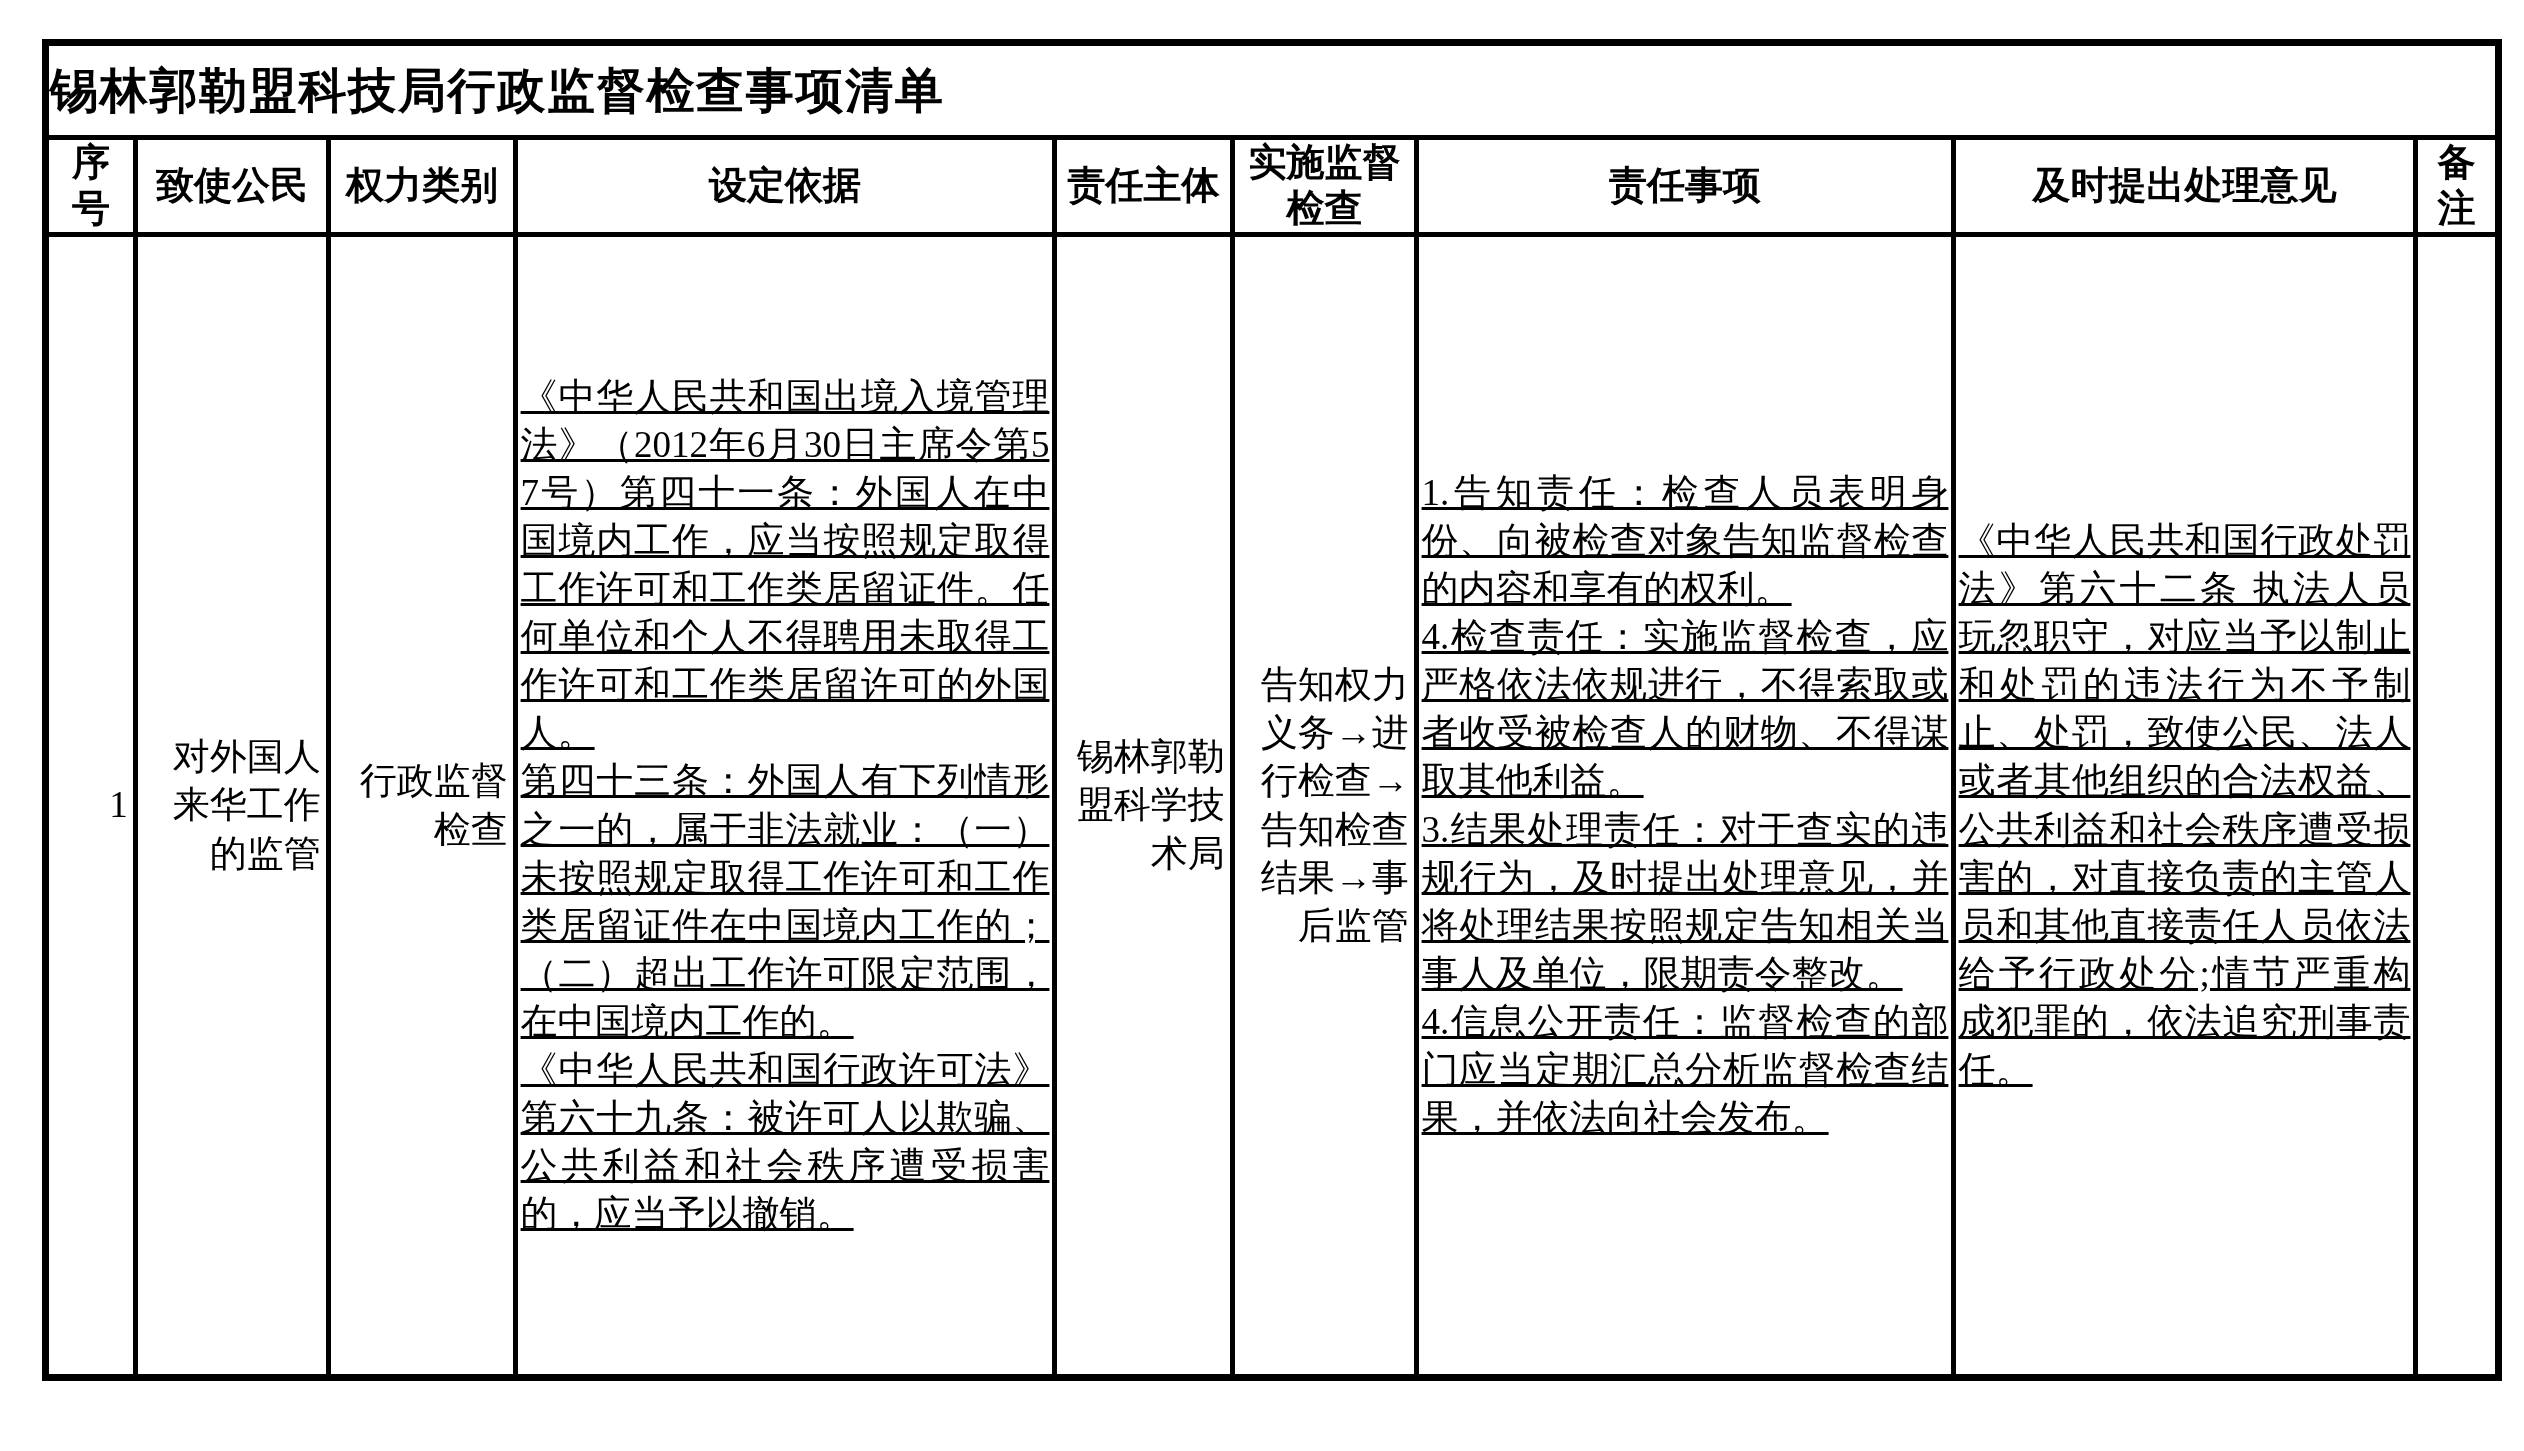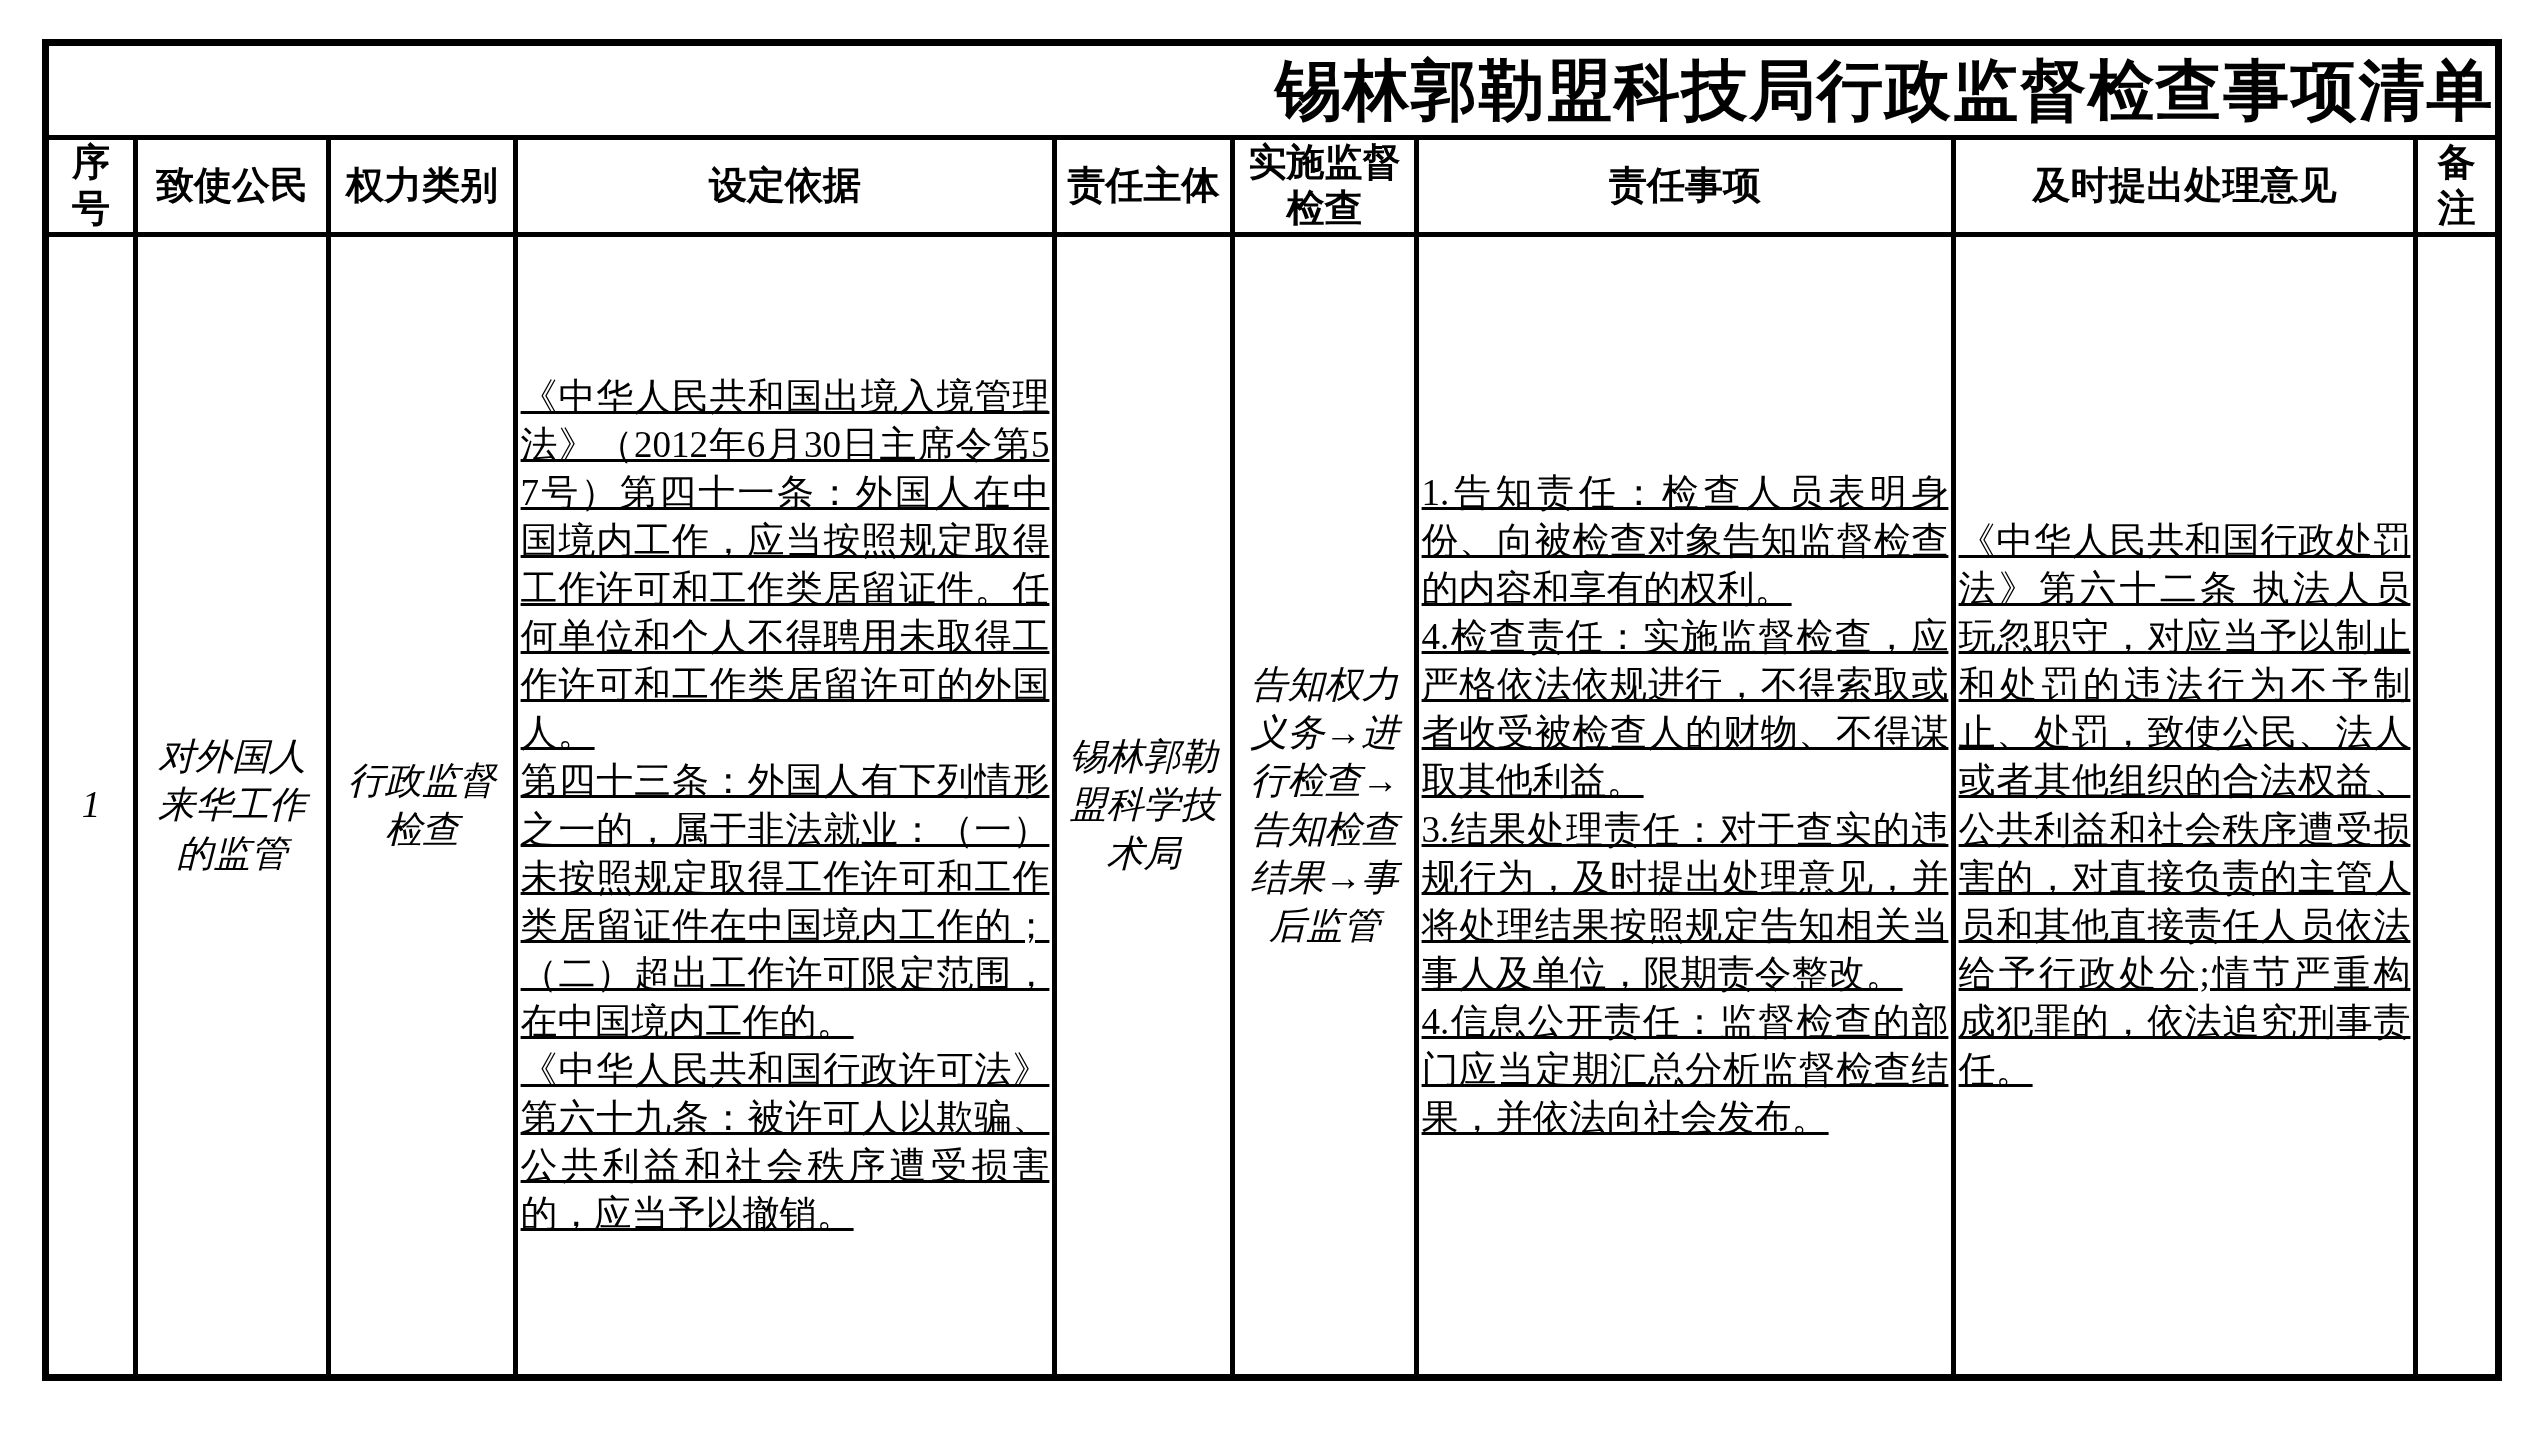--- a/index.html
+++ b/index.html
@@ -25,46 +25,45 @@
     table-layout: fixed;
     border: 7.8px solid #000;
   }
   .doc-table td, .doc-table th {
     border: 5.2px solid #000;
     overflow: hidden;
     word-break: break-all;
   }
   .title-cell {
     height: 87px;
-    font-size: 66px;
+    font-size: 48px;
     font-weight: bold;
-    text-align: right;
+    text-align: left;
     vertical-align: middle;
     letter-spacing: 1.7px;
     line-height: 1;
   }
   .header-row th {
     height: 92px;
     font-size: 38px;
     font-weight: bold;
     text-align: center;
     vertical-align: middle;
     line-height: 1.2;
     padding: 0 7px;
   }
   .data-row td {
     height: 1137px;
     font-size: 37px;
     line-height: 1.3;
     vertical-align: middle;
   }
   .c-center {
-    text-align: center;
+    text-align: right;
     padding: 0 5.2px;
-    font-style: italic;
   }
   .c-just {
     text-align: justify;
     text-align-last: left;
     padding: 0 2.6px;
   }
   .c-just .para {
     margin: 0;
     text-align: justify;
     text-decoration: underline;

